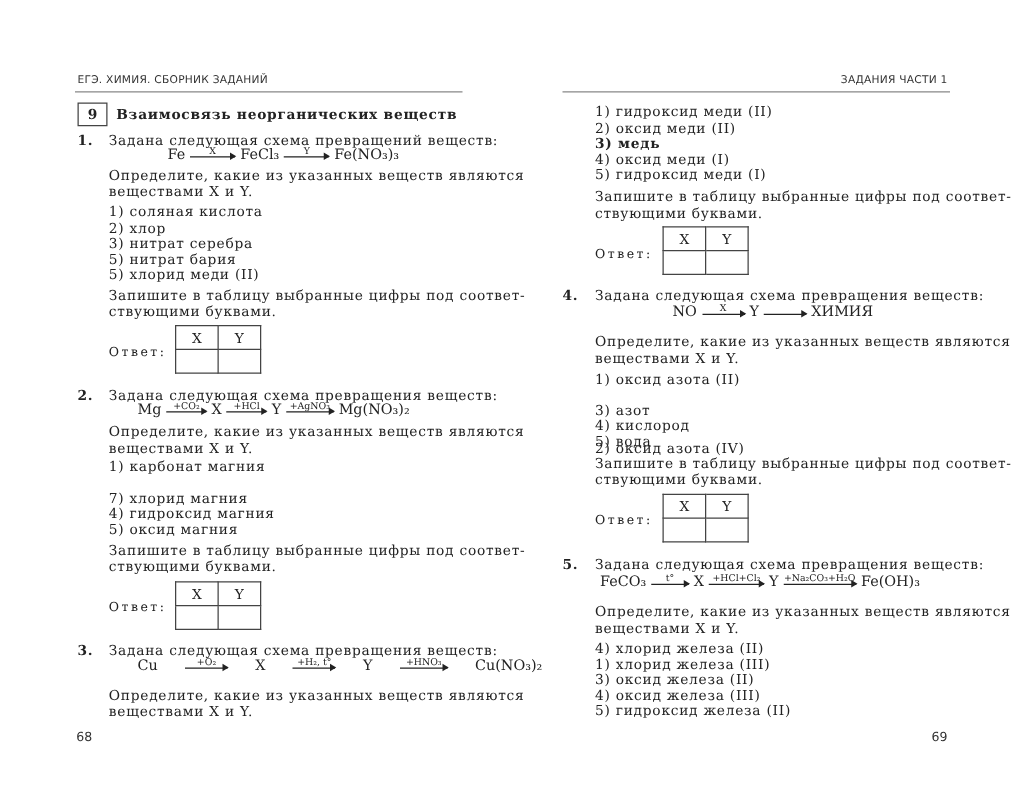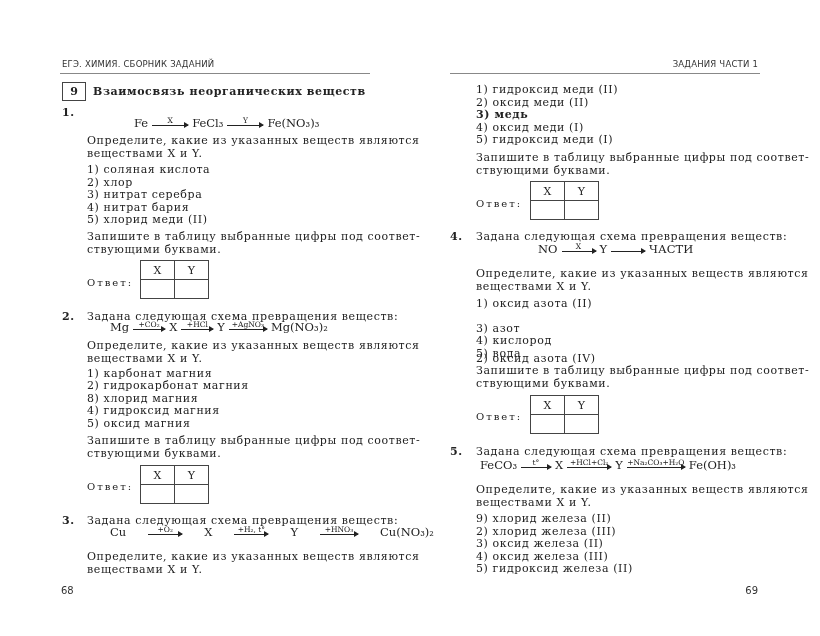--- a/index.html
+++ b/index.html
@@ -31,39 +31,40 @@
 <body>
 
 <div class="page left">
   <div class="runhead" style="left:62px;">ЕГЭ. ХИМИЯ. СБОРНИК ЗАДАНИЙ</div>
   <div class="rule" style="left:60px;width:310px;"></div>
 
   <div class="sec-box">9</div>
   <div class="t b" style="left:93px;top:69px;">Взаимосвязь неорганических веществ</div>
 
   <div class="t b" style="left:62px;top:90px;">1.</div>
+  <div class="t" style="left:87px;top:90px;">Задана следующая схема превращений веществ:</div>
   <div class="scheme" style="left:134px;top:100px;">
     <span>Fe</span>
     <span class="arrow">
         <span class="lbl">X</span>
         <span class="line" style="width:36px"></span>
       </span>
     <span>FeCl₃</span>
     <span class="arrow">
         <span class="lbl">Y</span>
         <span class="line" style="width:36px"></span>
       </span>
     <span>Fe(NO₃)₃</span>
   </div>
   <div class="t" style="left:87px;top:118px;">Определите, какие из указанных веществ являются</div>
   <div class="t" style="left:87px;top:131px;">веществами X и Y.</div>
   <div class="t" style="left:87px;top:147px;">1) соляная кислота</div>
   <div class="t" style="left:87px;top:160px;">2) хлор</div>
   <div class="t" style="left:87px;top:172px;">3) нитрат серебра</div>
-  <div class="t" style="left:87px;top:185px;">4) нитрат бария</div>
+  <div class="t" style="left:87px;top:185px;">5) нитрат бария</div>
   <div class="t" style="left:87px;top:197px;">5) хлорид меди (II)</div>
   <div class="t" style="left:87px;top:214px;">Запишите в таблицу выбранные цифры под соответ-</div>
   <div class="t" style="left:87px;top:227px;">ствующими буквами.</div>
   <div class="ans-label" style="left:87px;top:261px;">Ответ:</div>
   <table class="ans" style="left:140px;top:244px;">
     <tbody>
         <tr>
           <td>X</td>
           <td>Y</td>
         </tr>
@@ -90,22 +91,21 @@
     <span>Y</span>
     <span class="arrow">
         <span class="lbl">+AgNO₃</span>
         <span class="line" style="width:38px"></span>
       </span>
     <span>Mg(NO₃)₂</span>
   </div>
   <div class="t" style="left:87px;top:323px;">Определите, какие из указанных веществ являются</div>
   <div class="t" style="left:87px;top:336px;">веществами X и Y.</div>
   <div class="t" style="left:87px;top:351px;">1) карбонат магния</div>
-  <div class="t" style="left:87px;top:363px;">2) гидрокарбонат магния</div>
-  <div class="t" style="left:87px;top:376px;">8) хлорид магния</div>
+  <div class="t" style="left:87px;top:376px;">7) хлорид магния</div>
   <div class="t" style="left:87px;top:388px;">4) гидроксид магния</div>
   <div class="t" style="left:87px;top:401px;">5) оксид магния</div>
   <div class="t" style="left:87px;top:418px;">Запишите в таблицу выбранные цифры под соответ-</div>
   <div class="t" style="left:87px;top:431px;">ствующими буквами.</div>
   <div class="ans-label" style="left:87px;top:465px;">Ответ:</div>
   <table class="ans" style="left:140px;top:449px;">
     <tbody>
         <tr>
           <td>X</td>
           <td>Y</td>
@@ -174,21 +174,21 @@
     <span>NO</span>
     <span class="arrow">
         <span class="lbl">X</span>
         <span class="line" style="width:34px"></span>
       </span>
     <span>Y</span>
     <span class="arrow">
         <span class="lbl"></span>
         <span class="line" style="width:34px"></span>
       </span>
-    <span>ЧАСТИ</span>
+    <span>ХИМИЯ</span>
   </div>
   <div class="t" style="left:66px;top:251px;">Определите, какие из указанных веществ являются</div>
   <div class="t" style="left:66px;top:264px;">веществами X и Y.</div>
   <div class="t" style="left:66px;top:281px;">1) оксид азота (II)</div>
   <div class="t" style="left:66px;top:293px;margin-top:43px;">2) оксид азота (IV)</div>
   <div class="t" style="left:66px;top:306px;">3) азот</div>
   <div class="t" style="left:66px;top:318px;">4) кислород</div>
   <div class="t" style="left:66px;top:331px;">5) вода</div>
   <div class="t" style="left:66px;top:348px;">Запишите в таблицу выбранные цифры под соответ-</div>
   <div class="t" style="left:66px;top:361px;">ствующими буквами.</div>
@@ -221,20 +221,20 @@
       </span>
     <span>Y</span>
     <span class="arrow">
         <span class="lbl">+Na₂CO₃+H₂O</span>
         <span class="line" style="width:58px"></span>
       </span>
     <span>Fe(OH)₃</span>
   </div>
   <div class="t" style="left:66px;top:467px;">Определите, какие из указанных веществ являются</div>
   <div class="t" style="left:66px;top:480px;">веществами X и Y.</div>
-  <div class="t" style="left:66px;top:496px;">9) хлорид железа (II)</div>
-  <div class="t" style="left:66px;top:509px;">2) хлорид железа (III)</div>
+  <div class="t" style="left:66px;top:496px;">4) хлорид железа (II)</div>
+  <div class="t" style="left:66px;top:509px;">1) хлорид железа (III)</div>
   <div class="t" style="left:66px;top:521px;">3) оксид железа (II)</div>
   <div class="t" style="left:66px;top:534px;">4) оксид железа (III)</div>
   <div class="t" style="left:66px;top:546px;">5) гидроксид железа (II)</div>
 
   <div class="pnum" style="right:62px;">69</div>
 </div>
 
 </body></html>

